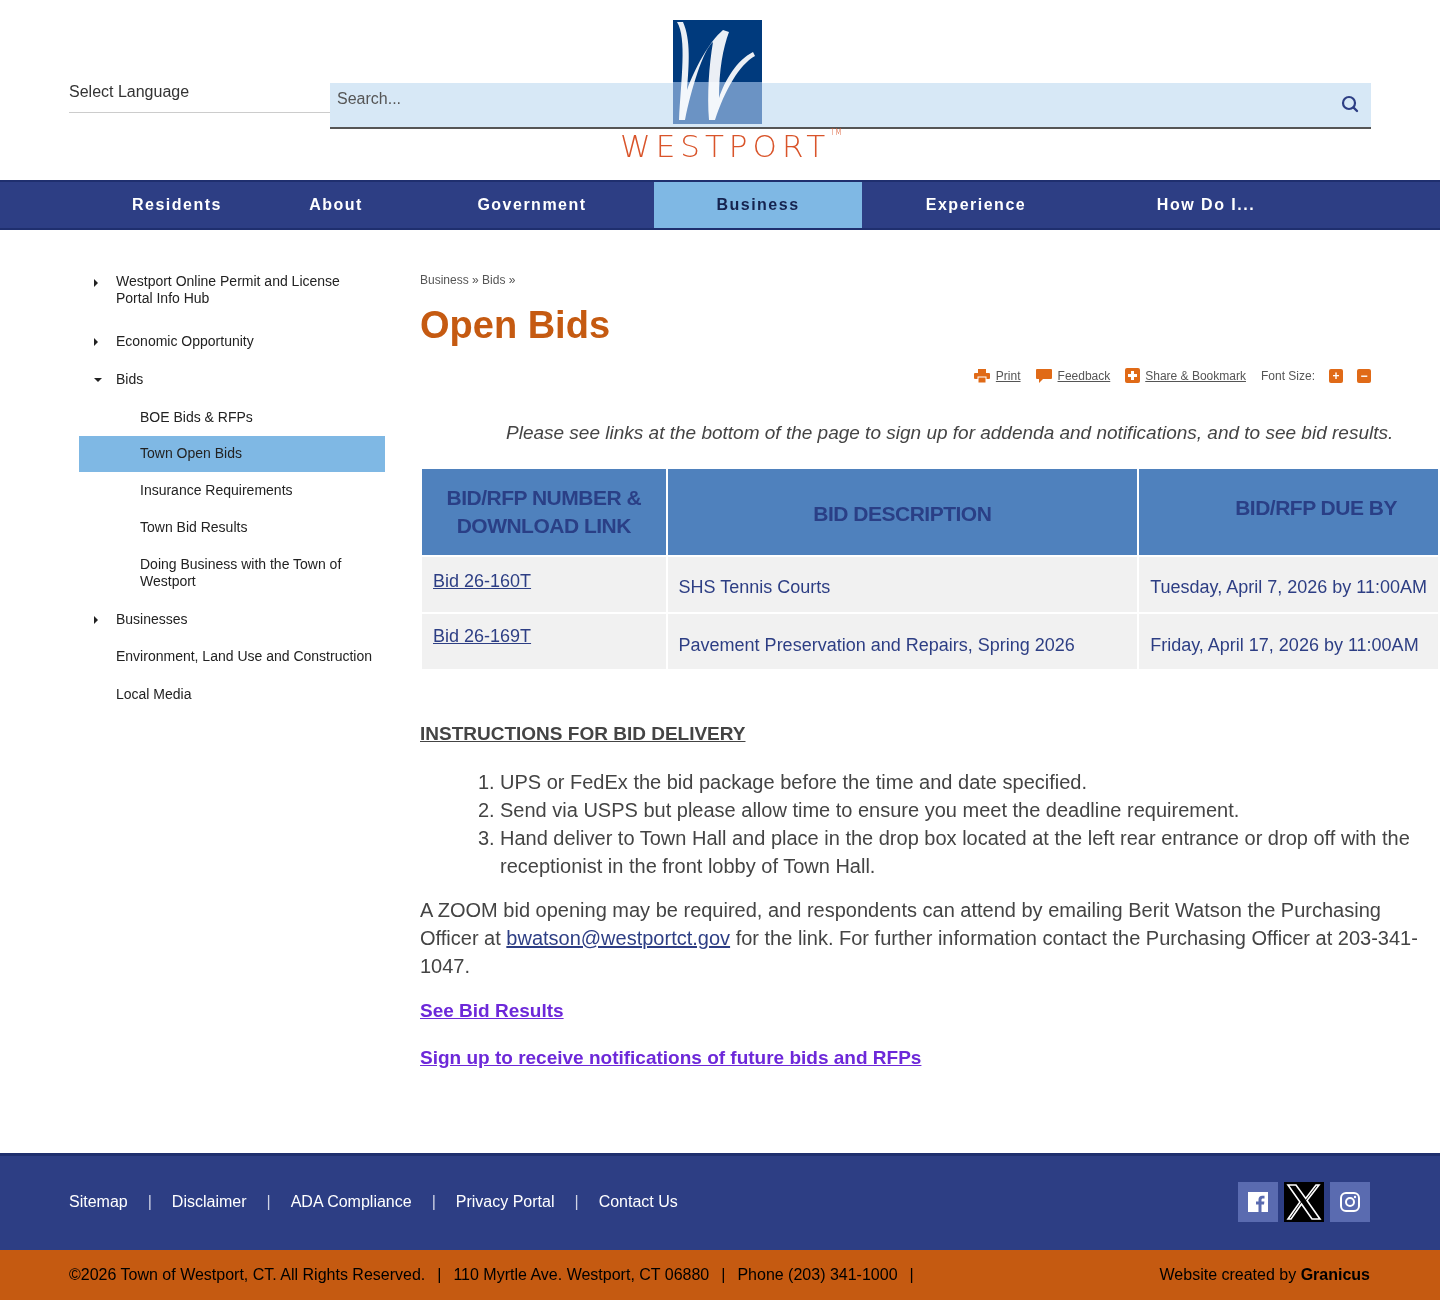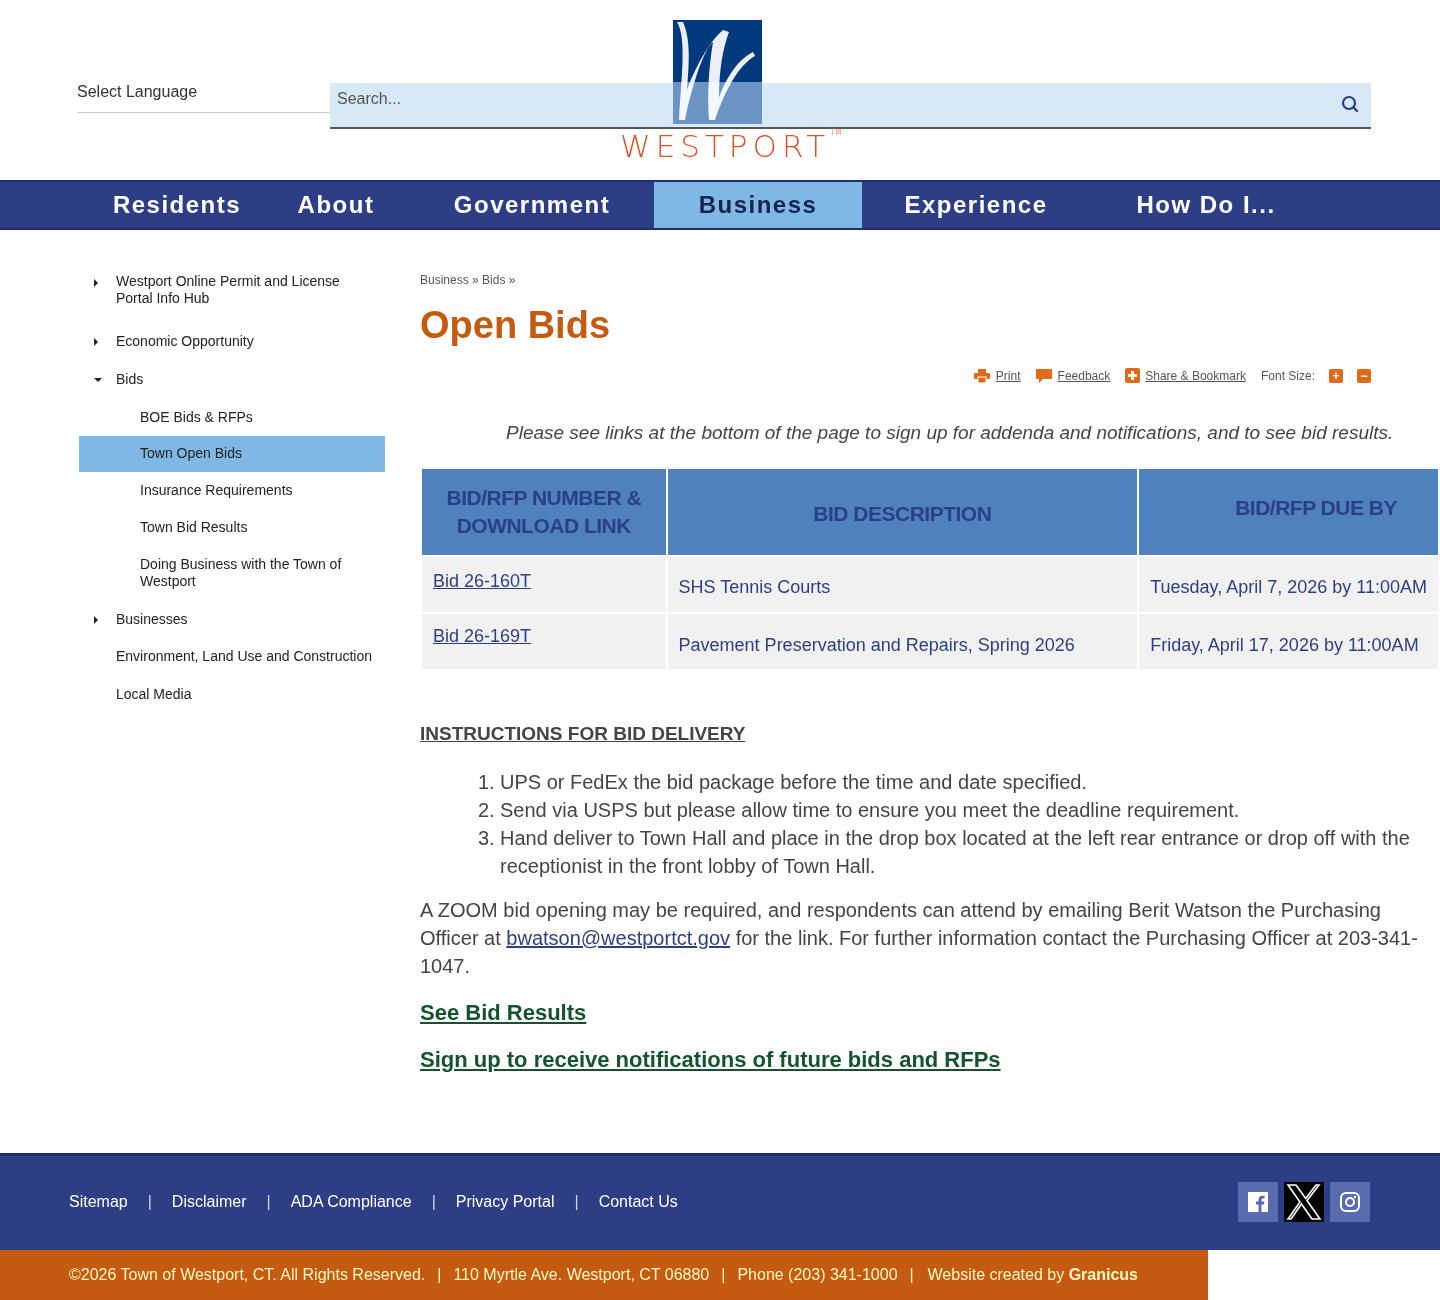--- a/index.html
+++ b/index.html
@@ -1,34 +1,34 @@
 <!DOCTYPE html>
 <html><head>
 <meta charset="utf-8">
 <style>
   * { box-sizing: border-box; margin: 0; padding: 0; }
   html, body { width: 1440px; height: 1300px; overflow: hidden; background: #fff; }
   body { font-family: "Liberation Sans", sans-serif; color: #333; position: relative; }
 
   
   .header { position: relative; height: 180px; background: #fff; }
-  .lang { position: absolute; left: 69px; top: 80px; width: 302px; height: 33px; border-bottom: 1px solid #ccc; font-size: 16px; color: #333; padding-top: 3px; margin-left: 8px; }
+  .lang { position: absolute; left: 69px; top: 80px; width: 302px; height: 33px; border-bottom: 1px solid #ccc; font-size: 16px; color: #333; padding-top: 3px; }
   .lang-caret { position: absolute; left: 293px; top: 12px; width: 0; height: 0; border-left: 5px solid transparent; border-right: 5px solid transparent; border-top: 6px solid #7a8fa8; }
   .search { position: absolute; left: 330px; top: 83px; width: 1041px; height: 46px; background: #d7e8f6; border-bottom: 2px solid #555; }
   .search input { position: absolute; left: 0; top: 0; width: 980px; height: 44px; border: none; background: transparent; font-family: "Liberation Sans", sans-serif; font-size: 16px; color: #555; padding: 0 7px 12px; }
   .search input::placeholder { color: #555; }
   .search-btn { position: absolute; right: 10px; top: 10px; width: 22px; height: 22px; cursor: pointer; }
   .logo { position: absolute; left: 620px; top: 20px; width: 200px; height: 145px; }
   .logo-mark { position: absolute; left: 53px; top: 0; width: 89px; height: 104px; }
   .logo-text { position: absolute; left: 0; top: 108px; width: 200px; font-size: 31px; letter-spacing: 5px; color: #d9542a; font-family: "DejaVu Sans", sans-serif; font-weight: 300; }
   .logo-tm { font-size: 8px; vertical-align: top; letter-spacing: 0; }
 
   
   .nav { position: absolute; top: 180px; left: 0; width: 1440px; height: 50px; background: #2d3e84; border-top: 2px solid #1f2f6e; border-bottom: 2px solid #1f2f6e; display: flex; }
-  .nav-item { height: 46px; display: flex; align-items: center; justify-content: center; font-size: 24px; font-weight: bold; color: #fff; letter-spacing: 1.5px; cursor: pointer; }
+  .nav-item { height: 46px; display: flex; align-items: center; justify-content: center; font-size: 16px; font-weight: bold; color: #fff; letter-spacing: 1.5px; cursor: pointer; }
   .nav-item.active { background: #7fb8e4; color: #15234f; }
 
   
   .sidebar { position: absolute; left: 79px; top: 268px; width: 306px; }
   .side-item { position: relative; font-size: 14px; line-height: 17px; color: #222; cursor: pointer; }
   .side-item .arrow-r { position: absolute; left: 15px; top: 5px; width: 0; height: 0; border-top: 4px solid transparent; border-bottom: 4px solid transparent; border-left: 4px solid #222; }
   .side-item .arrow-d { position: absolute; left: 15px; top: 7px; width: 0; height: 0; border-left: 4px solid transparent; border-right: 4px solid transparent; border-top: 4px solid #222; }
   .side-item.active { background: #7fb8e4; }
 
   
@@ -46,31 +46,31 @@
   .bids th { background: #4f81bd; color: #2a3f86; font-size: 21px; font-weight: bold; text-transform: uppercase; height: 86px; text-align: center; letter-spacing: -0.5px; line-height: 28px; }
   .bids td { background: #f1f1f1; font-size: 18px; color: #2d3e84; height: 55px; padding: 0 11px; white-space: nowrap; overflow: visible; }
   .bids td a { color: #2d3e84; text-decoration: underline; cursor: pointer; }
 
   .instr-title { position: absolute; top: 455px; left: 0; font-size: 19px; font-weight: bold; text-decoration: underline; color: #444; }
   .instr { position: absolute; top: 500px; left: 58px; width: 960px; font-size: 20px; color: #444; line-height: 28px; list-style: none; }
   .instr li { position: relative; padding-left: 22px; }
   .instr li .num { position: absolute; left: 0; }
   .zoomp { position: absolute; top: 628px; left: 0; width: 1020px; font-size: 20px; color: #444; line-height: 28px; }
   .zoomp a { color: #2d3e84; text-decoration: underline; cursor: pointer; }
-  .link-big { position: absolute; left: 0; font-size: 22px; font-weight: bold; color: #14532d; text-decoration: underline; cursor: pointer; }
+  .link-big { position: absolute; left: 0; font-size: 19px; font-weight: bold; color: #6d28d9; text-decoration: underline; cursor: pointer; }
 
   
   .footer { position: absolute; top: 1153px; left: 0; width: 1440px; height: 97px; background: #2d3e84; border-top: 3px solid #1f2f6e; }
   .foot-links { position: absolute; left: 69px; top: 37px; display: flex; font-size: 16px; color: #fff; }
   .foot-links .fl { cursor: pointer; }
   .foot-links .sep { margin: 0 20px; color: #d0d4e6; }
   .social { position: absolute; right: 70px; top: 26px; display: flex; }
   .soc { width: 40px; height: 40px; background: #5a6bb0; display: flex; align-items: center; justify-content: center; margin-left: 6px; cursor: pointer; }
   .soc.x { background: #000; width: 40px; }
-  .bottom { position: absolute; top: 1250px; left: 0; width: 1208px; height: 50px; background: #c55a11; color: #fef9c3; font-size: 16px; }
+  .bottom { position: absolute; top: 1250px; left: 0; width: 1440px; height: 50px; background: #c55a11; color: #000000; font-size: 16px; }
   .bottom .left { position: absolute; left: 69px; top: 16px; display: flex; }
   .bottom .left .sep { margin: 0 12px; }
   .bottom .right { position: absolute; right: 70px; top: 16px; }
   .bottom .right b { cursor: pointer; }
 </style>
 </head>
 <body>
 
 <div class="header">
   <div class="lang">

